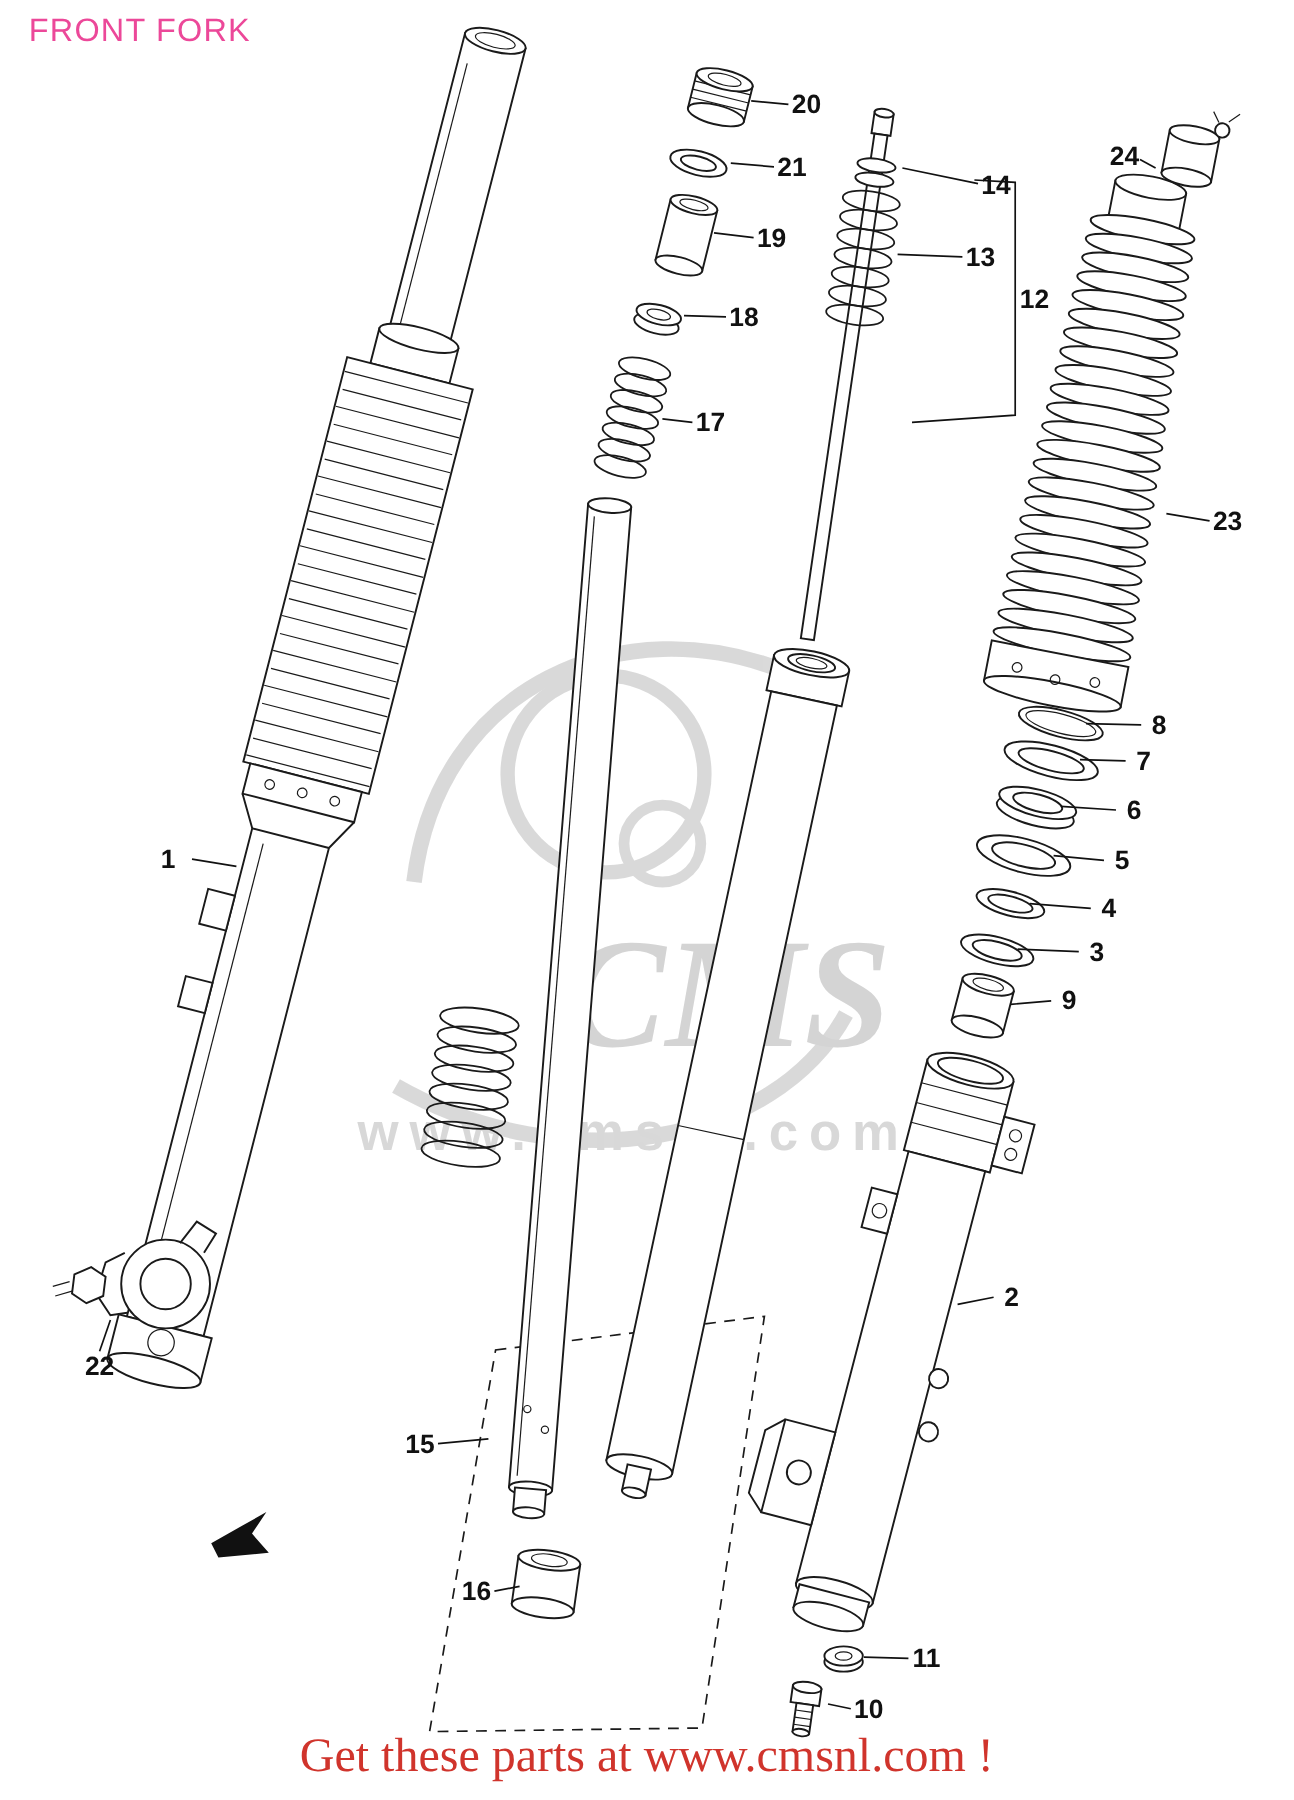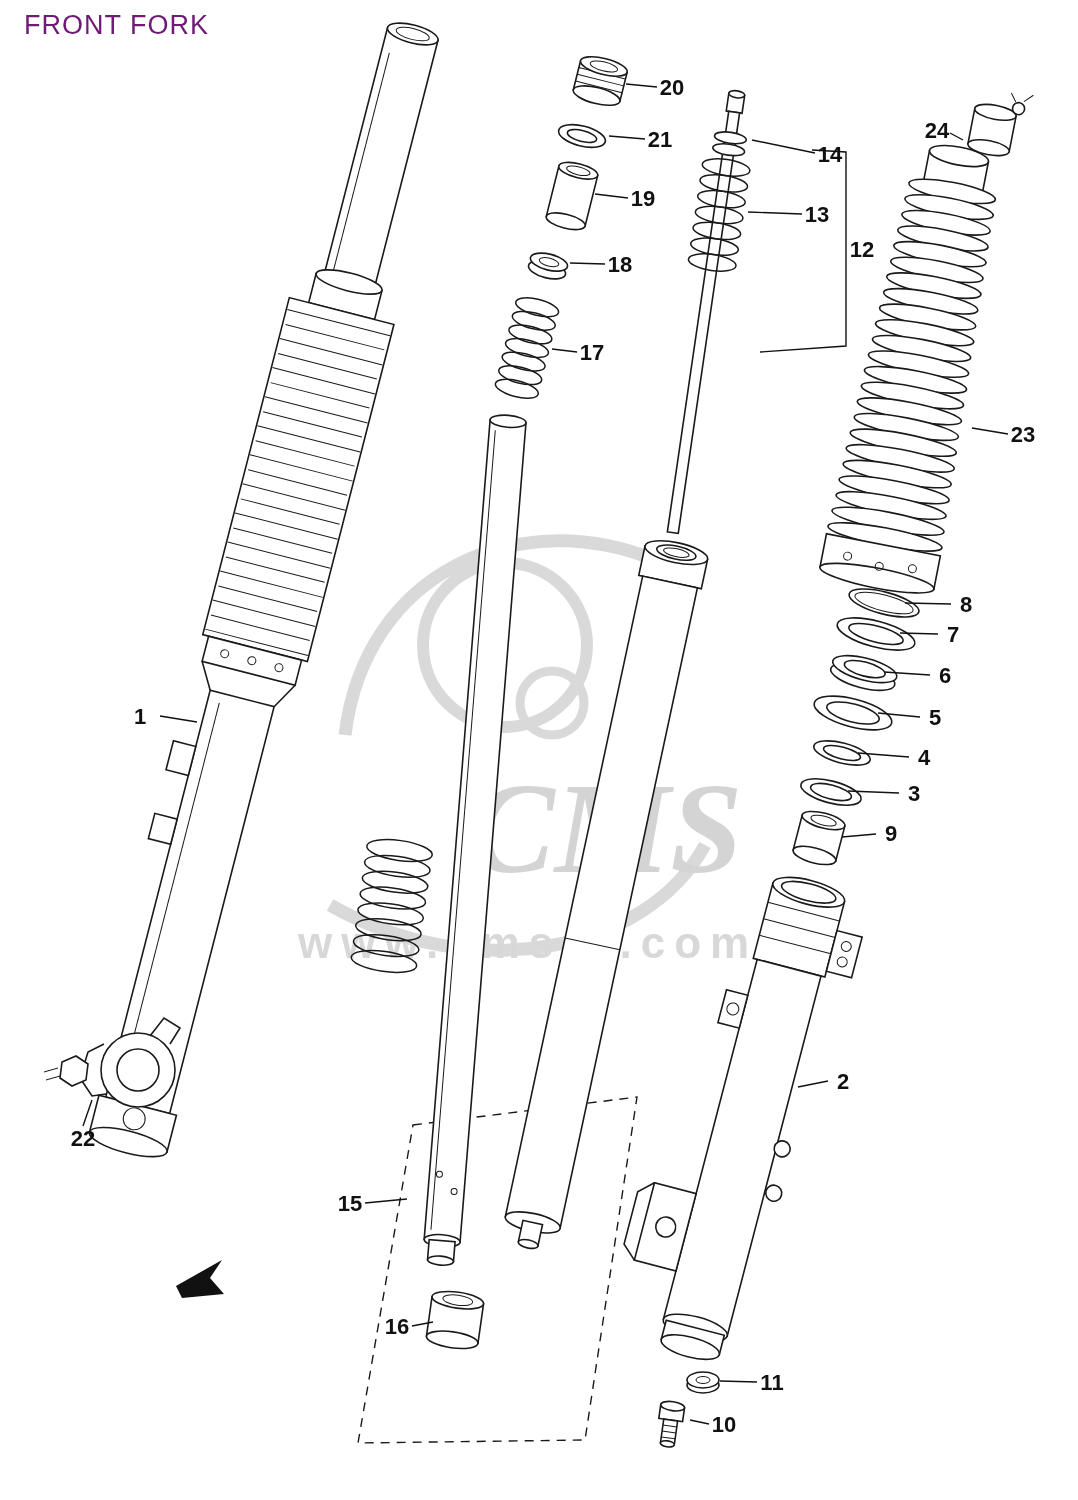--- a/index.html
+++ b/index.html
@@ -1,19 +1,19 @@
 <!DOCTYPE html>
 <html><head>
 <meta charset="utf-8">
 <style>
   *{margin:0;padding:0;box-sizing:border-box}
   html,body{background:#fff}
   body{width:1078px;height:1500px;position:relative;overflow:hidden;font-family:"Liberation Sans",sans-serif}
   .page{position:absolute;inset:0;background:#ffffff}
-  .title{position:absolute;left:24px;top:10px;font-size:27px;color:#701a75;letter-spacing:1px;font-family:"Liberation Sans",sans-serif}
+  .title{position:absolute;left:24px;top:10px;font-size:27px;color:#ec4899;letter-spacing:1px;font-family:"Liberation Sans",sans-serif}
   .footer{position:absolute;left:0;right:0;bottom:14px;text-align:center;font-family:"Liberation Serif",serif;font-size:40px;color:#d0342c;cursor:pointer}
   svg.diagram{position:absolute;left:0;top:0}
   .ln{stroke:#1a1a1a;stroke-width:1.6;fill:none}
   .lnw{stroke:#1a1a1a;stroke-width:1.6;fill:#ffffff}
   .thin{stroke:#1a1a1a;stroke-width:1;fill:none}
   .spring{stroke:#1a1a1a;stroke-width:1.5;fill:none}
   .dash{stroke:#1a1a1a;stroke-width:1.4;fill:none;stroke-dasharray:9 7}
   .leader{stroke:#111;stroke-width:1.4;fill:none}
   .callout-text{font:bold 22px "Liberation Sans",sans-serif;fill:#111}
   .wm-text{font:italic bold 130px "Liberation Serif",serif;fill:#d2d2d2}
@@ -320,13 +320,14 @@
         <text x="83" y="1138" class="callout-text" text-anchor="middle" dominant-baseline="central">22</text>
         <polyline points="1008,434 972,428" class="leader"></polyline>
         <text x="1023" y="434" class="callout-text" text-anchor="middle" dominant-baseline="central">23</text>
         <polyline points="950,133 963,140" class="leader"></polyline>
         <text x="937" y="130" class="callout-text" text-anchor="middle" dominant-baseline="central">24</text>
       </g>
   </svg>
 
   <div class="title">FRONT FORK</div>
 
+  <div class="footer">Get these parts at www.cmsnl.com !</div>
 </div>
 
 </body></html>

